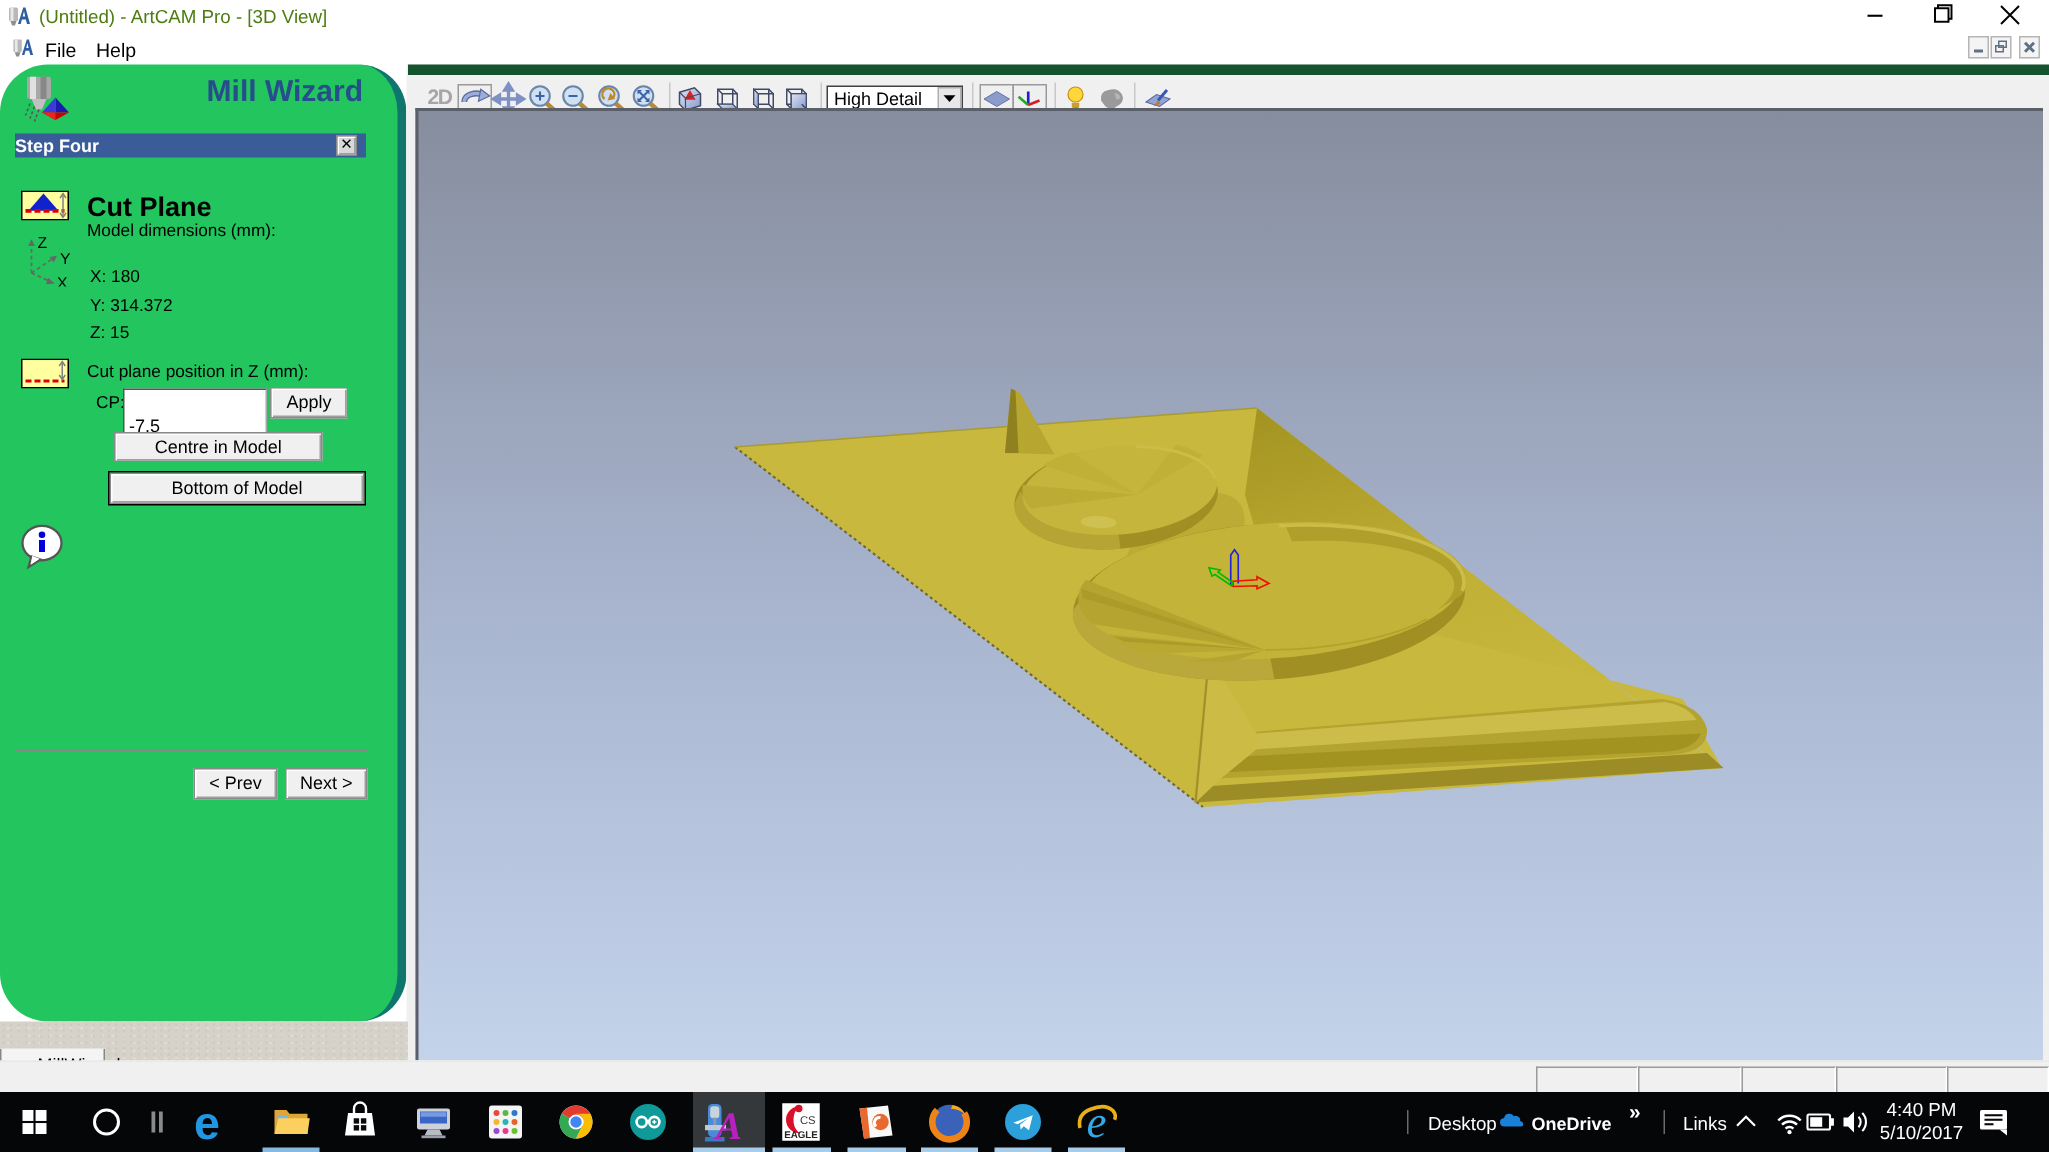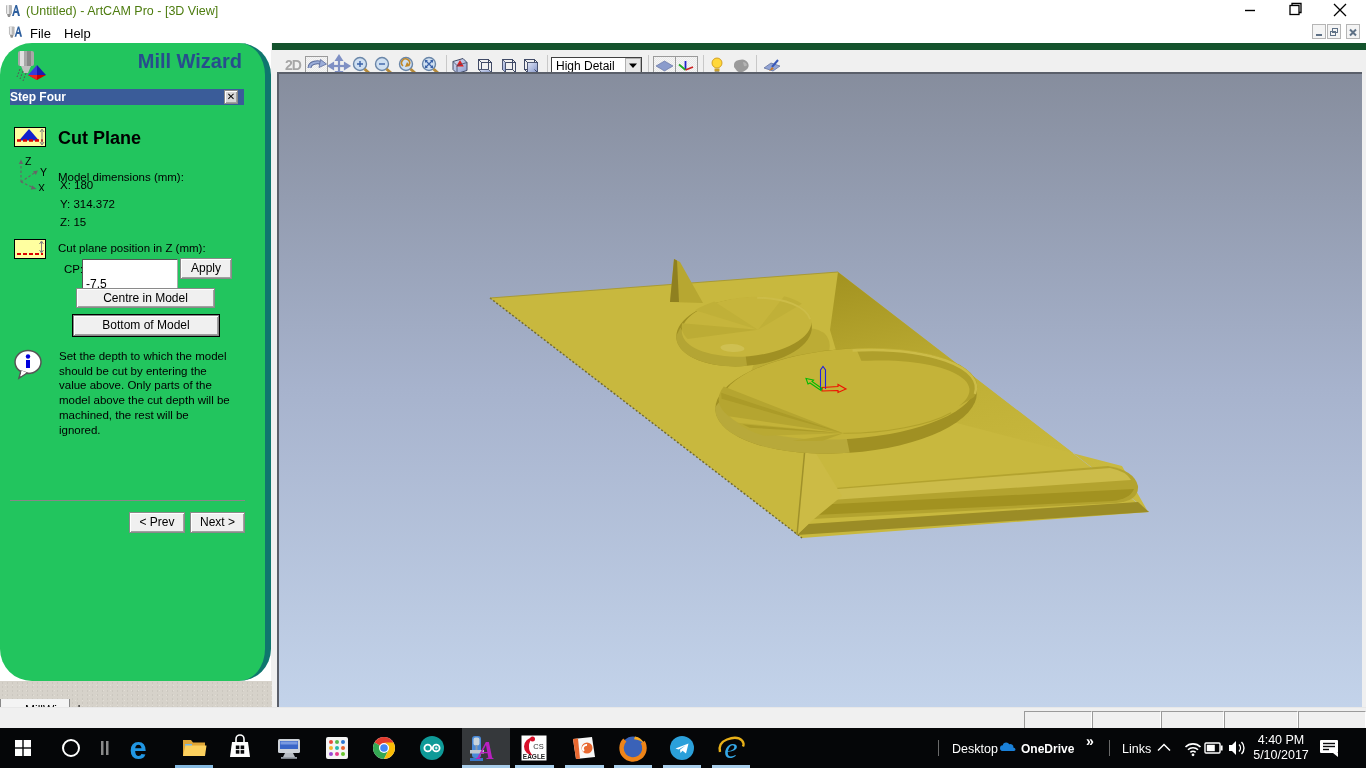--- a/index.html
+++ b/index.html
@@ -126,48 +126,47 @@
     </g>
     <g fill="#666" stroke="none">
       <path d="M7 4.5 L4.8 9 L9.2 9 Z"></path>
       <path d="M24 15.5 L19 16.3 L21.8 19.9 Z"></path>
       <path d="M22.5 34 L18 30.2 L16.8 34.5 Z"></path>
     </g>
     <text x="11" y="10" font-size="10.5" fill="#000">Z</text>
     <text x="26" y="21" font-size="10.5" fill="#000">Y</text>
     <text x="24" y="37" font-size="10.5" fill="#000">X</text>
   </svg>
-  <div class="abs ptext" style="left:58px;top:128px">Model dimensions (mm):</div>
+  <div class="abs ptext" style="left:58px;top:105px">Model dimensions (mm):</div>
   <div class="abs ptext" style="left:60px;top:136px">X: 180</div>
   <div class="abs ptext" style="left:60px;top:155px">Y: 314.372</div>
   <div class="abs ptext" style="left:60px;top:173px">Z: 15</div>
 
   <svg class="abs" style="left:14px;top:196px" width="32" height="20" viewBox="0 0 32 20">
     <rect x="0.5" y="0.5" width="31" height="19" fill="#ffffa0" stroke="#000"></rect>
     <line x1="3" y1="15" x2="29" y2="15" stroke="#dd0000" stroke-width="2" stroke-dasharray="4 2"></line>
     <g stroke="#808080" stroke-width="1">
         <line x1="27.5" y1="3" x2="27.5" y2="13"></line>
         <path d="M25.5 5 L27.5 2 L29.5 5 M25.5 11 L27.5 14 L29.5 11" fill="none"></path>
       </g>
   </svg>
   <div class="abs ptext" style="left:58px;top:199px">Cut plane position in Z (mm):</div>
   <div class="abs ptext" style="left:64px;top:220px">CP:</div>
   <div class="abs" style="left:82px;top:216px;width:96px;height:24px;background:#fff;border:1px solid #555;border-right-color:#aaa;border-bottom-color:#aaa;font-size:12px;padding:17px 3px">-7.5</div>
   <div class="abs btn" style="left:180px;top:215px;width:52px;height:21px;line-height:19px">Apply</div>
   <div class="abs btn" style="left:76px;top:245px;width:139px;height:20px;line-height:18px">Centre in Model</div>
-  <div class="abs btn" style="left:73px;top:272px;width:146px;height:21px;line-height:19px;outline:1px solid #000">Bottom of Model</div>
+  <div class="abs btn" style="left:73px;top:272px;width:170px;height:21px;line-height:19px;outline:1px solid #000">Bottom of Model</div>
 
   <svg class="abs" style="left:11px;top:306px" width="36" height="32" viewBox="0 0 36 32">
     <ellipse cx="17" cy="13" rx="13" ry="11.5" fill="#fff" stroke="#555" stroke-width="1.5"></ellipse>
     <path d="M10 22 L8 29 L16 24 Z" fill="#fff" stroke="#555" stroke-width="1.5"></path>
     <path d="M10.5 21.5 L15.5 23.5 L9.5 27.5 Z" fill="#fff"></path>
     <circle cx="17" cy="7.5" r="2.2" fill="#0000dd"></circle>
     <rect x="15" y="11" width="4" height="8" fill="#0000dd"></rect>
   </svg>
-  <div class="abs ptext" style="left:59px;top:306px;width:190px;line-height:14.7px">Set the depth to which the model<br>should be cut by entering the<br>value above. Only parts of the<br>model above the cut depth will be<br>machined, the rest will be<br>ignored.</div>
 
   <div class="abs" style="left:10px;top:457px;width:235px;height:1px;background:#888"></div>
   <div class="abs btn" style="left:129px;top:469px;width:56px;height:21px;line-height:19px">&lt; Prev</div>
   <div class="abs btn" style="left:190px;top:469px;width:55px;height:21px;line-height:19px">Next &gt;</div>
 </div>
 
 <div class="abs" style="left:271px;top:43px;width:1px;height:638px;background:#f0f0f0"></div>
 
 <div class="abs" id="toolbar">
 <svg width="1094" height="29" viewBox="0 0 1094 29">

